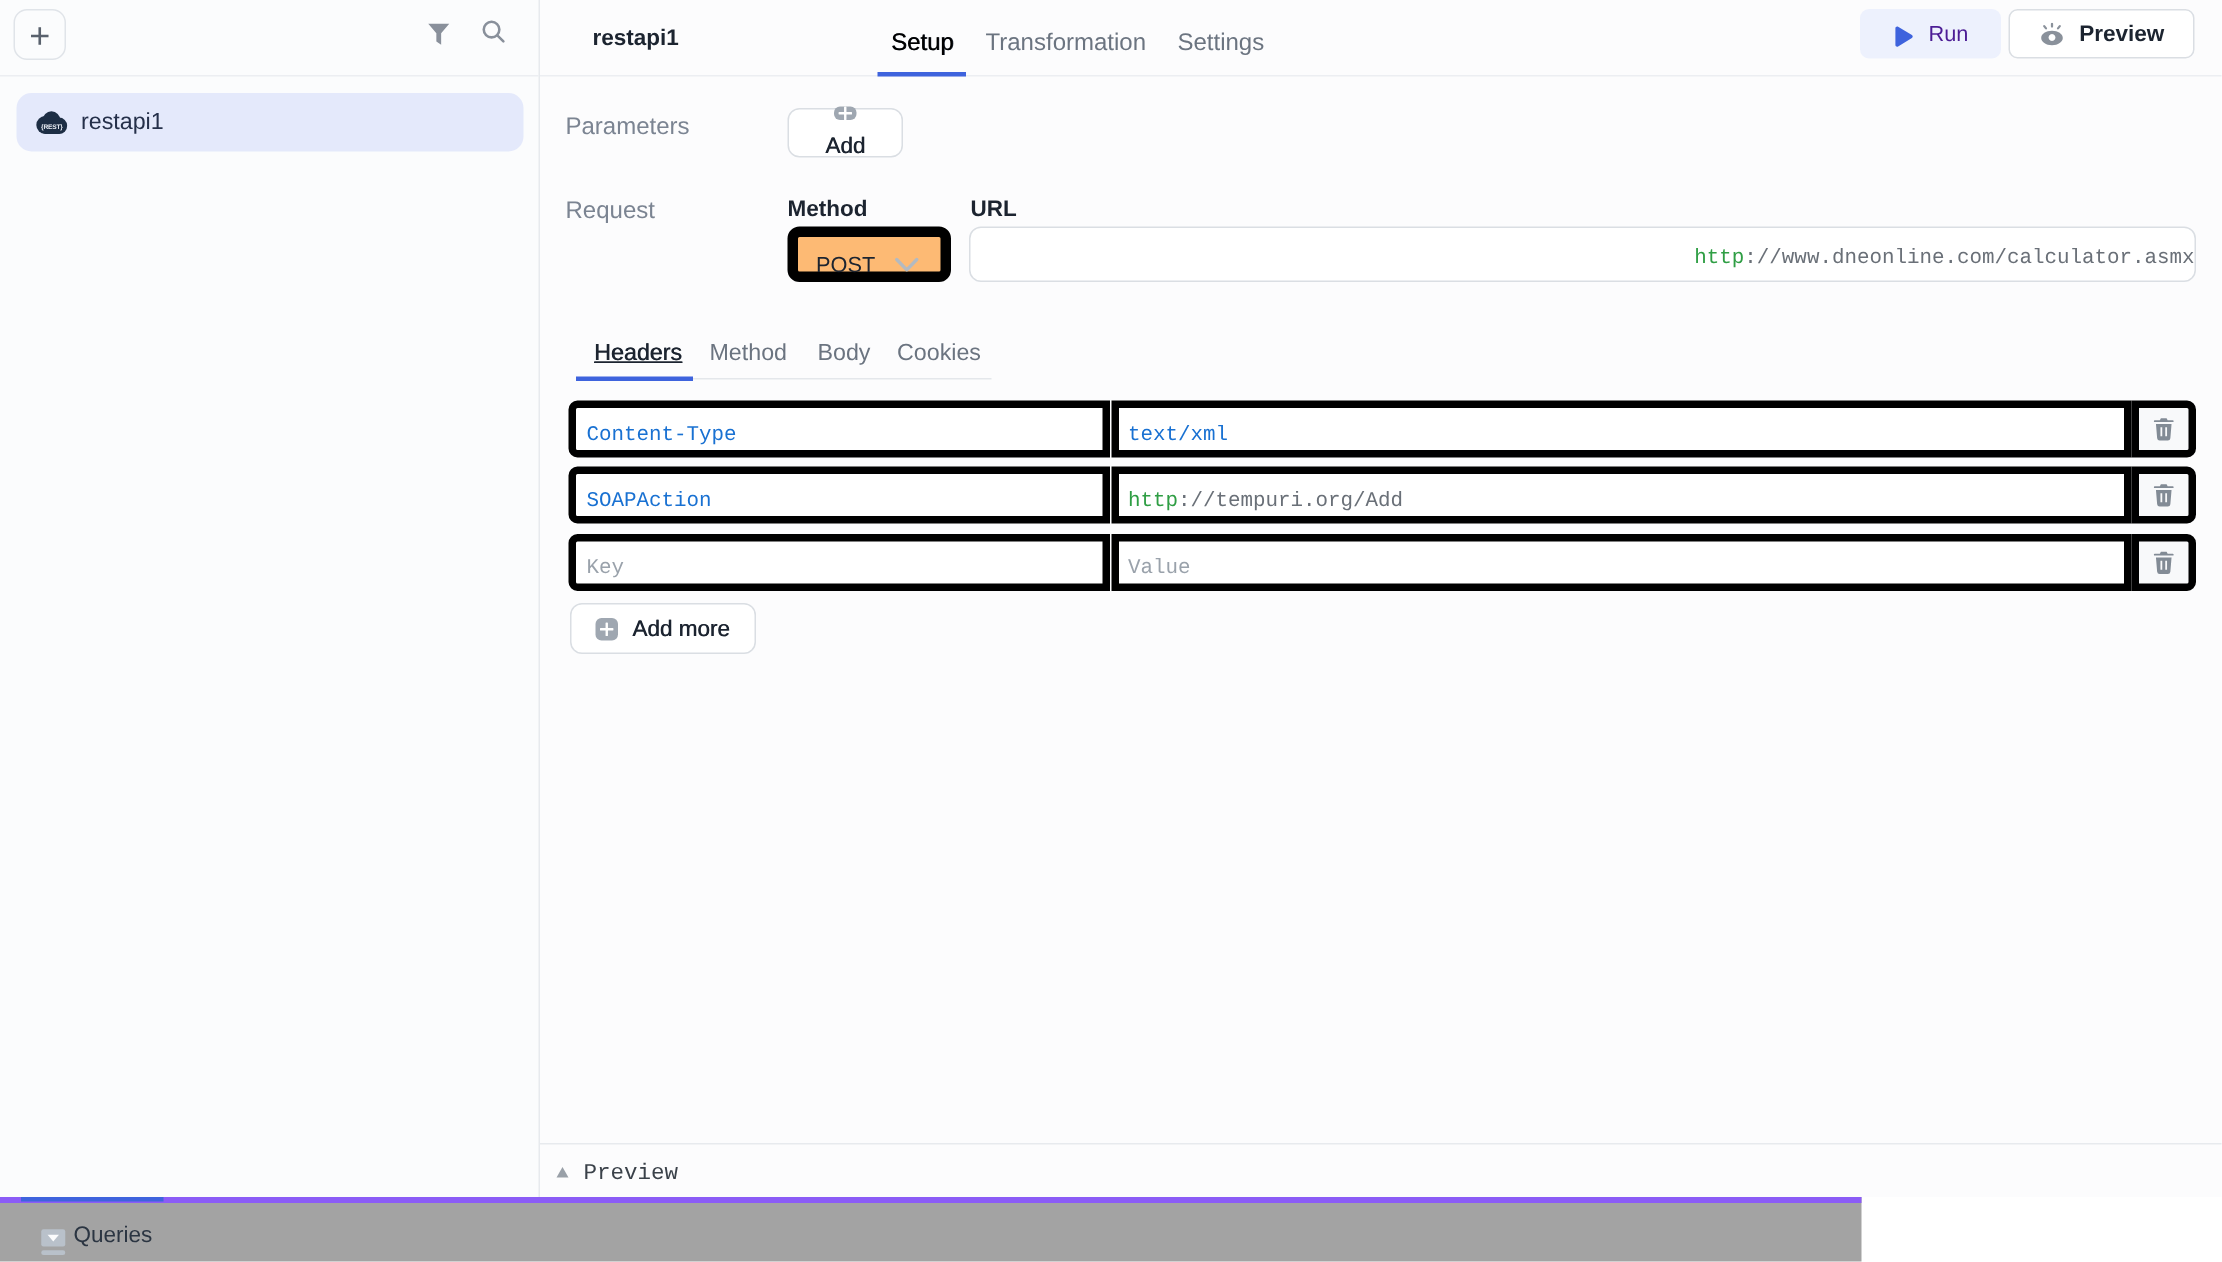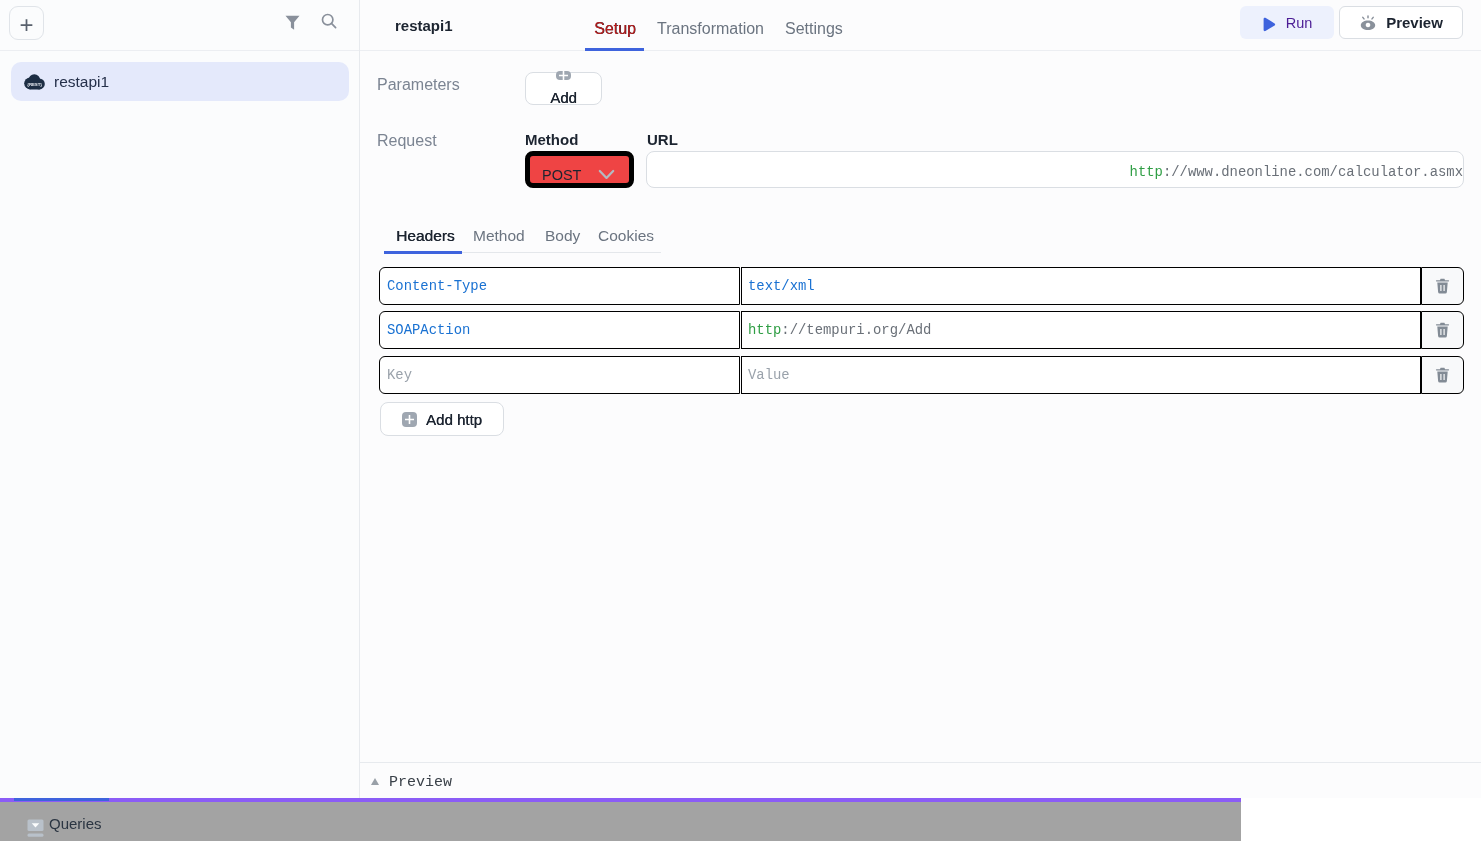--- a/index.html
+++ b/index.html
@@ -21,58 +21,58 @@
   .sbitem.active { background:#e4e9fb; }
   .sbitem .ic { width:22px; margin-right:8px; display:flex; align-items:center; }
   .sbitem .lbl { padding-left:0; }
 
   
   #main { position:absolute; left:360px; top:0; width:1121px; height:762px; background:#fcfcfd; }
   #mhead { position:absolute; left:0; top:0; width:100%; height:51px;
     border-bottom:1px solid #eceef2; }
   #qtitle { position:absolute; left:35px; top:17px; font-size:15px; font-weight:700; color:#1c2430; }
   .htab { position:absolute; top:21px; font-size:16px; line-height:16px; color:#6b7480; }
-  .htab.active { color:#b91c1c; text-shadow:0.4px 0 0 #1c2430; }
+  .htab.active { color:#000000; text-shadow:0.4px 0 0 #1c2430; }
   #hunder { position:absolute; left:225px; top:48px; width:59px; height:3px; background:#3e63dd; }
   #runbtn { position:absolute; left:880px; top:6px; width:94px; height:33px; border-radius:6px;
     background:#edf1fd; display:flex; align-items:center; justify-content:center; gap:10px;
     font-size:14.5px; color:#4c1d95; }
   #prevbtn { position:absolute; left:979px; top:6px; width:124px; height:33px; border-radius:6px;
     background:#fff; border:1px solid #dadee3; display:flex; align-items:center; justify-content:center;
     gap:9px; font-size:15px; font-weight:700; color:#1c2430; }
 
   .glabel { position:absolute; font-size:16px; line-height:16px; color:#7b8492; }
   .blabel { position:absolute; font-size:15px; font-weight:700; color:#1c2430; }
 
   .wbtn { position:absolute; border:1px solid #dadee3; border-radius:8px; background:#fff;
     display:flex; align-items:center; justify-content:center; gap:9px;
     font-size:15px; color:#1c2430; text-shadow:0.3px 0 0 #1c2430; }
   .plussq { width:15px; height:15px; border-radius:4px; background:#9fa7b1;
     display:flex; align-items:center; justify-content:center; }
 
   #postsel { position:absolute; left:165px; top:151px; width:109px; height:37px;
-    border:5px solid #000000; border-radius:8px; background:#ef4444; }
+    border:7px solid #000000; border-radius:8px; background:#fdba74; }
   #postsel .t { position:absolute; left:12px; top:11px; font-size:14.5px; color:#1c2430; }
   #postsel svg { position:absolute; right:14px; top:13px; }
   #urlinput { position:absolute; left:286px; top:151px; width:818px; height:37px;
     border:1px solid #dadee3; border-radius:8px; background:#fff;
     font-family:"Liberation Mono", monospace; font-size:13.9px; line-height:35px;
     padding-left:7px; padding-top:3px; color:#6a7078; white-space:pre;text-align:right; }
   .mgreen { color:#2f9e44; }
   .mblue { color:#1971d2; }
   .mgray { color:#6a7078; }
   .mph { color:#9aa2ab; }
 
   .stab { position:absolute; top:228px; font-size:15.5px; line-height:16px; color:#6b7480; }
-  .stab.active { color:#1c2430; text-shadow:0.4px 0 0 #1c2430; }
+  .stab.active { color:#1c2430; text-shadow:0.4px 0 0 #1c2430;text-decoration:underline; }
   #stabline { position:absolute; left:24px; top:252px; width:277px; height:1px; background:#e4e7eb; }
   #stabunder { position:absolute; left:24px; top:251px; width:78px; height:3px; background:#3e63dd; }
 
   .row { position:absolute; left:19px; width:1085px; height:38px; }
-  .cell { position:absolute; top:0; height:38px; border:1px solid #000000; background:#fff;
+  .cell { position:absolute; top:0; height:38px; border:5px solid #000000; background:#fff;
     font-family:"Liberation Mono", monospace; font-size:13.9px; line-height:36px; white-space:pre; }
   .ckey { left:0; width:361px; border-radius:6px 0 0 6px; padding-left:7px; }
   .cval { left:362px; width:680px; padding-left:6px; }
   .cdel { left:1042px; width:43px; border-radius:0 6px 6px 0; background:#f8f9fa;
     display:flex; align-items:center; justify-content:center; }
 
   #pfoot { position:absolute; left:0; top:762px; width:100%; height:36px; background:#fcfcfd;
     border-top:1px solid #e7eaee; }
   #pfoot .tri { position:absolute; left:11px; top:15px; width:0; height:0;
     border-left:4.5px solid transparent; border-right:4.5px solid transparent;
@@ -190,21 +190,21 @@
           <path d="M5.9 6.9 v6 M9.1 6.9 v6" stroke="#f8f9fa" stroke-width="1.2"></path>
         </svg></div>
     </div>
 
     <div class="wbtn" style="left:20px; top:402px; width:124px; height:34px;">
       <span class="plussq">
         <svg width="9" height="9" viewBox="0 0 9 9">
           <path d="M4.5 0.5 V8.5 M0.5 4.5 H8.5" stroke="#fff" stroke-width="1.6" stroke-linecap="round"></path>
         </svg>
       </span>
-      <span>Add http</span>
+      <span>Add more</span>
     </div>
 
     <div id="pfoot">
       <div class="tri"></div>
       <div class="txt">Preview</div>
     </div>
   </div>
 
   <div id="bottombar">
     <svg class="abs" style="left:27px; top:17px;" width="17" height="18" viewBox="0 0 17 18">

